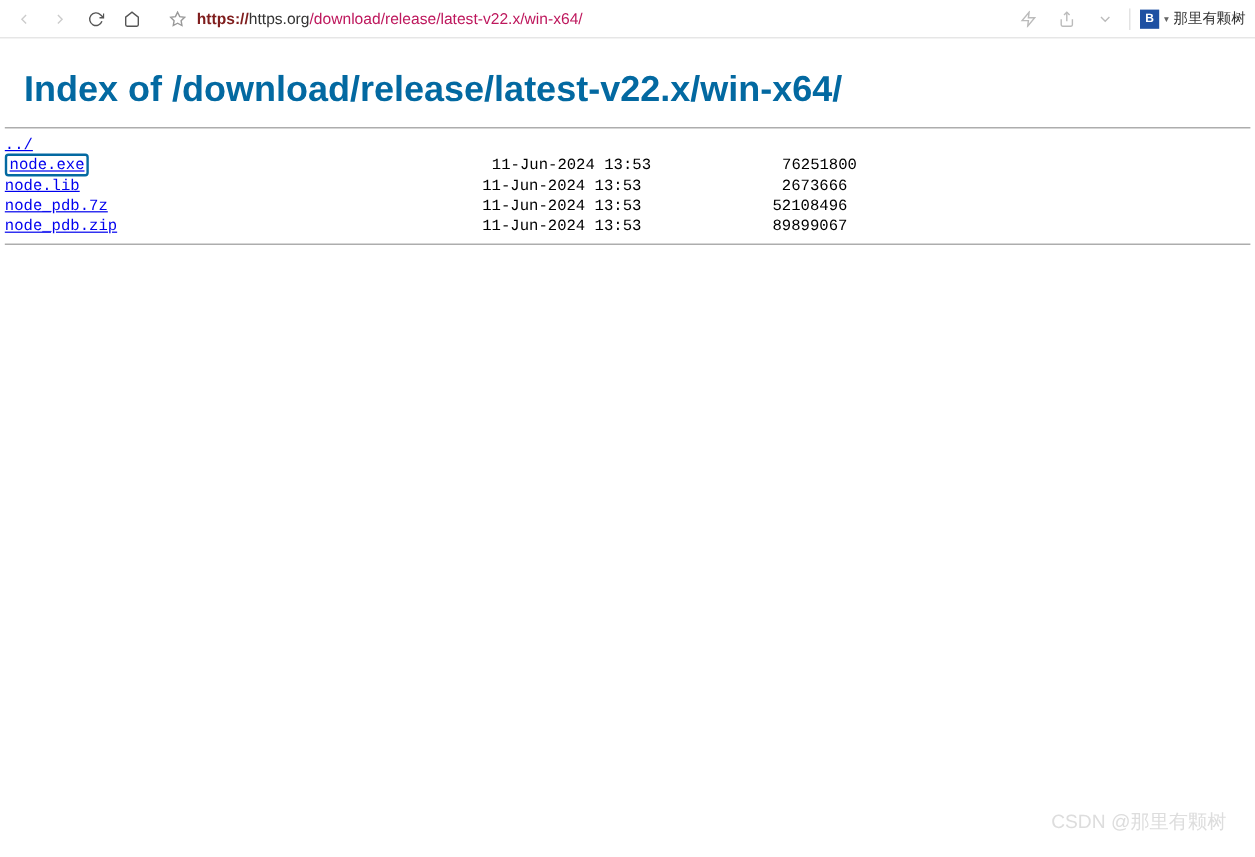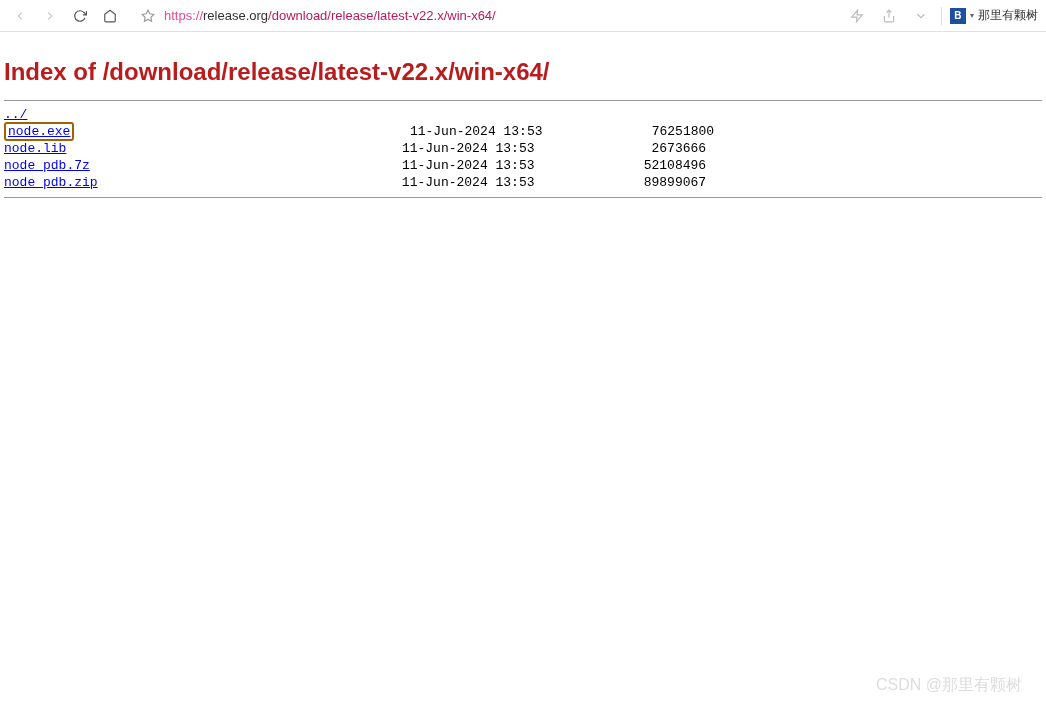--- a/index.html
+++ b/index.html
@@ -45,21 +45,22 @@
       align-items: center;
       gap: 4px;
       margin-left: 8px;
     }
     .url-text {
       font-size: 13px;
       color: #888;
       font-family: Arial, sans-serif;
     }
     .url-text .protocol {
-      color: #ec4899;
+      color: #7f1d1d;
+      font-weight: bold;
     }
     .url-text .domain {
       color: #333;
     }
     .url-text .path {
       color: #be185d;
     }
     .right-controls {
       display: flex;
       align-items: center;
@@ -89,44 +90,44 @@
       font-weight: bold;
     }
     .dropdown-arrow {
       font-size: 8px;
       color: #666;
     }
     .content {
       padding: 8px 4px;
     }
     .page-title {
-      font-size: 24px;
+      font-size: 30px;
       font-weight: bold;
-      color: #b91c1c;
-      margin: 18px 0 14px 0;
+      color: #0369a1;
+      margin: 18px 0 14px 16px;
       font-family: Arial, sans-serif;
     }
     hr {
       border: none;
       border-top: 1px solid #999;
       margin: 4px 0;
     }
     .listing {
       font-family: "Courier New", monospace;
       font-size: 13px;
       line-height: 1.3;
       white-space: pre;
       margin: 6px 0;
     }
     .listing a {
       color: #0000EE;
       text-decoration: underline;
     }
     .highlight-box {
-      border: 2px solid #a16207;
+      border: 2px solid #0369a1;
       border-radius: 3px;
       padding: 0 2px;
       display: inline;
     }
     .watermark {
       position: absolute;
       bottom: 18px;
       right: 24px;
       font-size: 16px;
       color: #ddd;
@@ -158,21 +159,21 @@
         <path d="M3 9l9-7 9 7v11a2 2 0 0 1-2 2H5a2 2 0 0 1-2-2z"></path>
       </svg>
   </div>
   <div class="url-area">
     <div class="nav-btn">
       <svg viewBox="0 0 24 24" fill="none" stroke="#999" stroke-width="2">
           <polygon points="12 2 15.09 8.26 22 9.27 17 14.14 18.18 21.02 12 17.77 5.82 21.02 7 14.14 2 9.27 8.91 8.26 12 2"></polygon>
         </svg>
     </div>
     <span class="url-text">
-      <span class="protocol">https://</span><span class="domain">release.org</span><span class="path">/download/release/latest-v22.x/win-x64/</span>
+      <span class="protocol">https://</span><span class="domain">https.org</span><span class="path">/download/release/latest-v22.x/win-x64/</span>
     </span>
   </div>
   <div class="right-controls">
     <div class="nav-btn">
       <svg viewBox="0 0 24 24" fill="none" stroke="#bbb" stroke-width="2">
           <polygon points="13 2 3 14 12 14 11 22 21 10 12 10 13 2"></polygon>
         </svg>
     </div>
     <div class="nav-btn">
       <svg viewBox="0 0 24 24" fill="none" stroke="#bbb" stroke-width="2">

